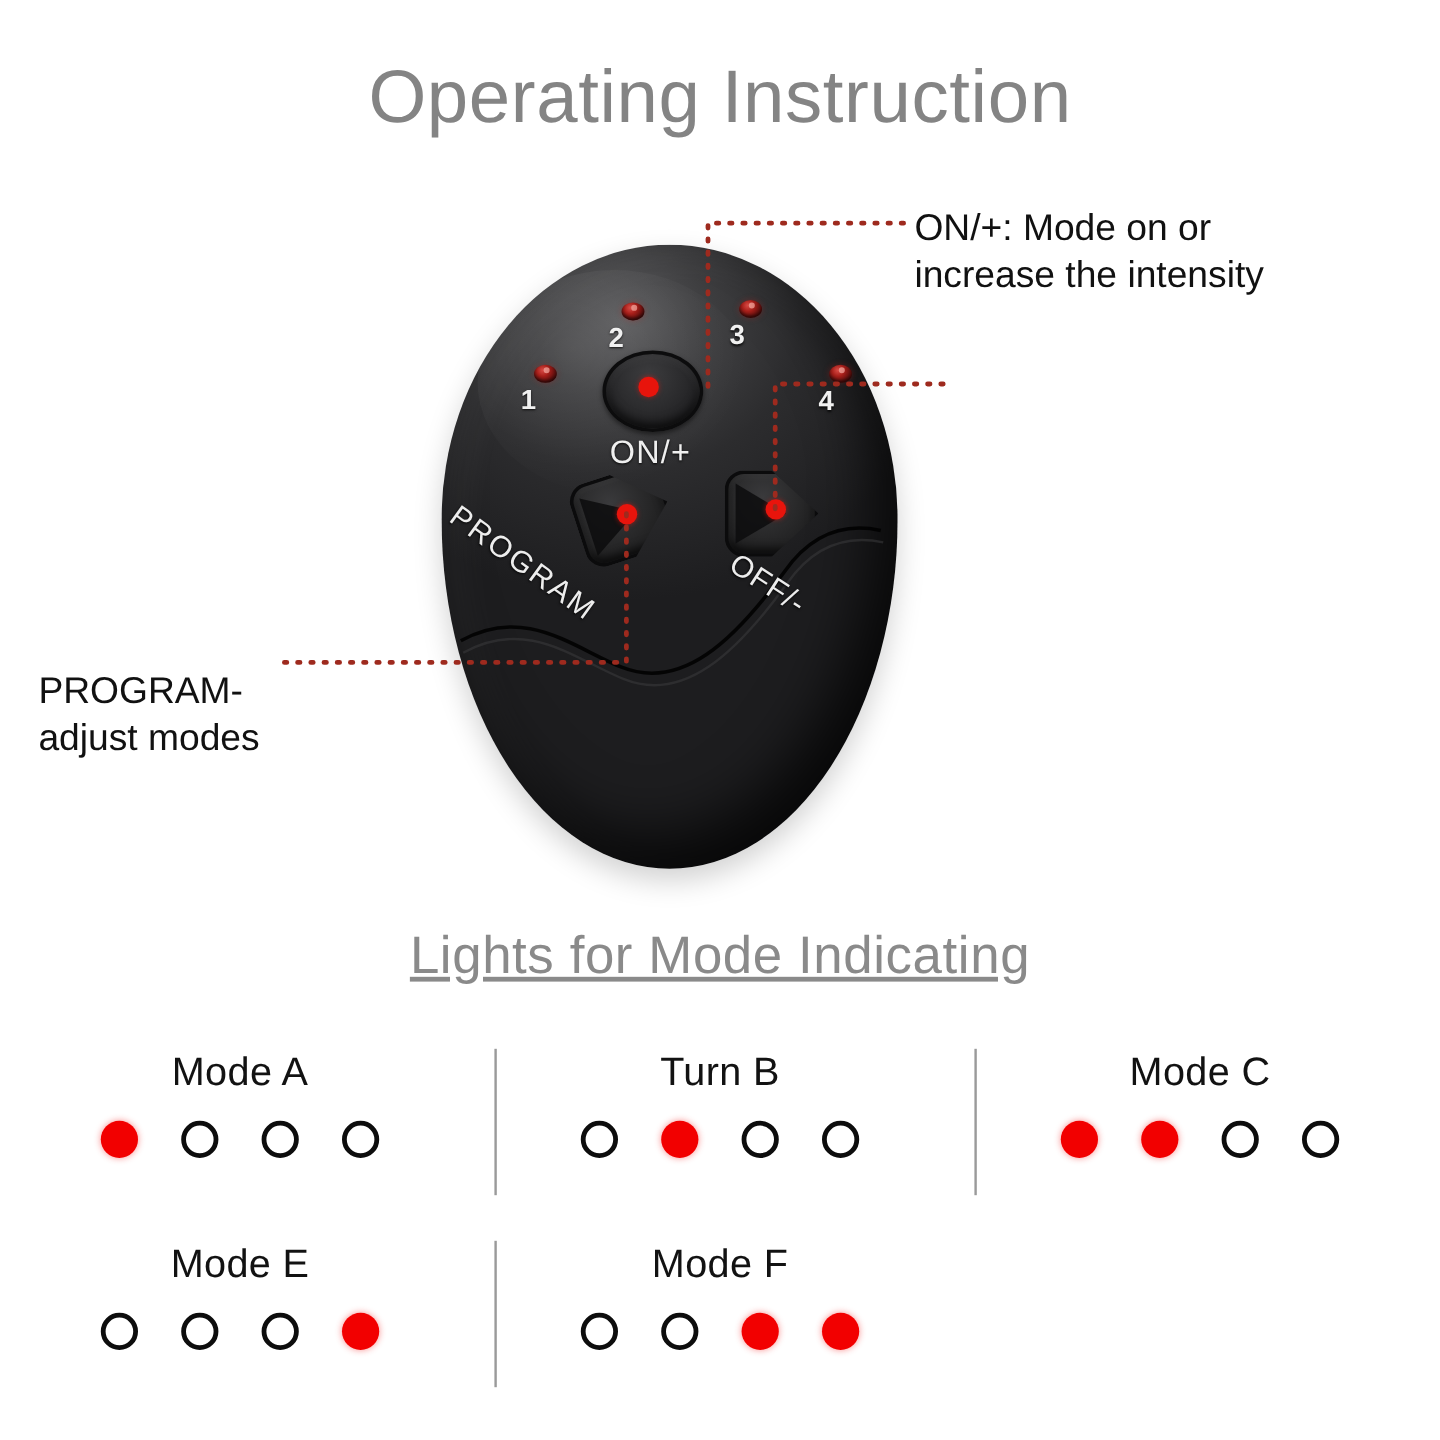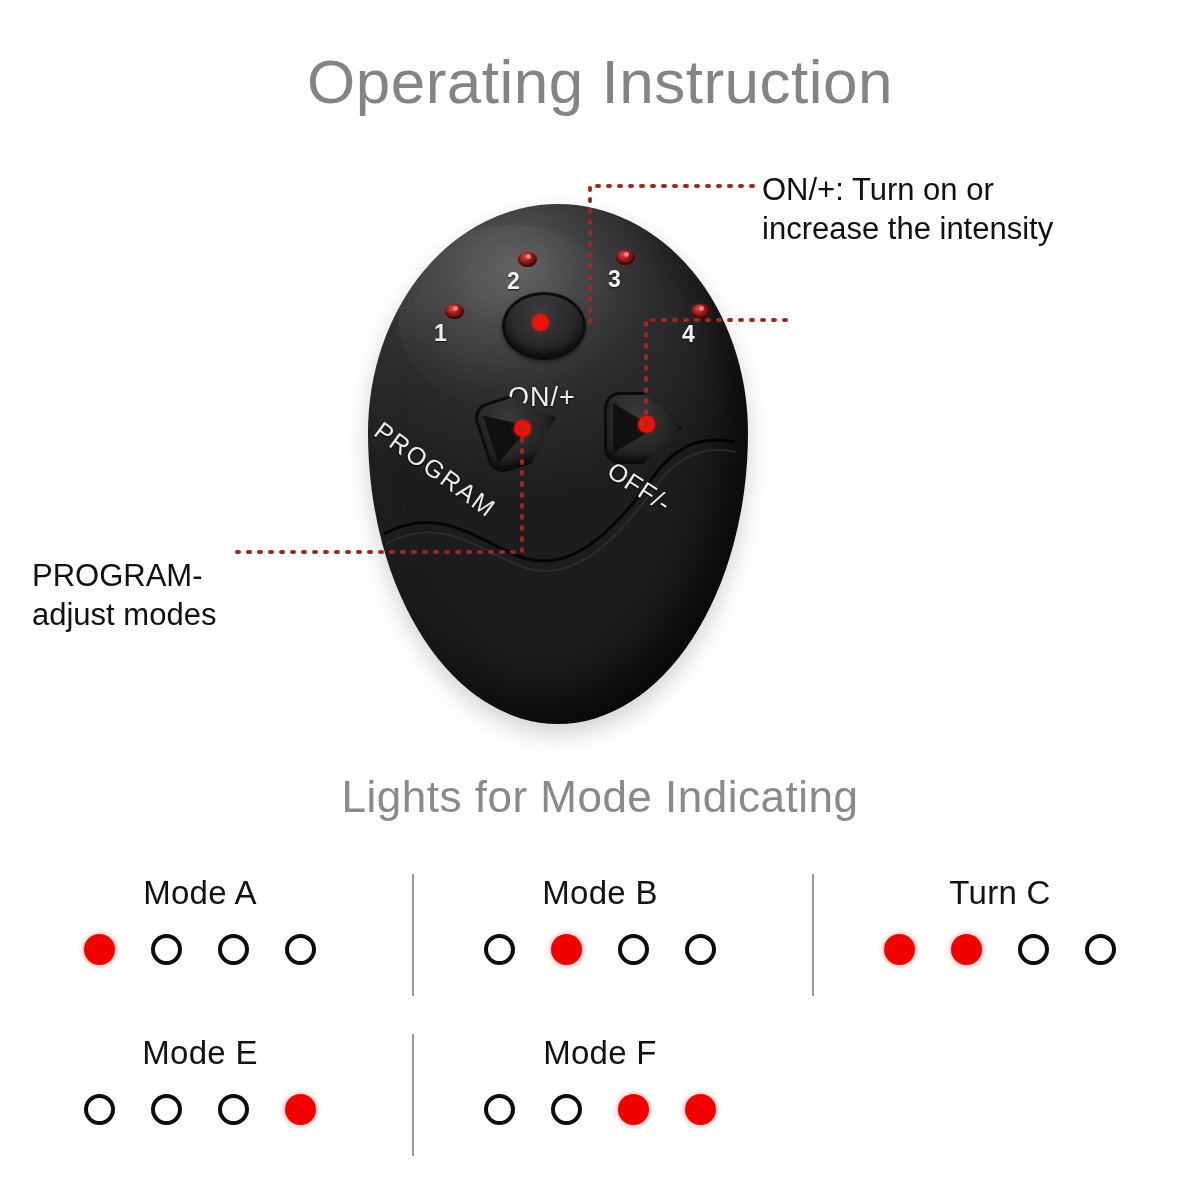--- a/index.html
+++ b/index.html
@@ -35,20 +35,21 @@
     position: absolute;
     left: 0;
     top: 772px;
     width: 1200px;
     text-align: center;
     font-size: 44px;
     font-weight: 400;
     color: #8a8a8a;
     letter-spacing: 0.5px;
     white-space: nowrap;
+    text-decoration: underline;
   }
 
   
   .device-wrap {
     position: absolute;
     left: 368px;
     top: 204px;
     width: 380px;
     height: 520px;
   }
@@ -131,21 +132,20 @@
     position: absolute;
     left: 126px;
     top: 158px;
     width: 96px;
     text-align: center;
     color: #efefef;
     font-size: 27px;
     font-weight: 400;
     letter-spacing: 1px;
     text-shadow: 0 1px 2px rgba(0,0,0,0.9);
-    margin-top: 20px;
   }
 
   
   .btn-tri {
     position: absolute;
     width: 72px;
     height: 66px;
     background: radial-gradient(ellipse at 40% 30%, #3a3a3c 0%, #282829 50%, #161617 100%);
     border: 3px solid #0b0b0c;
     box-shadow: inset 0 2px 6px rgba(255,255,255,0.06), inset 0 -4px 7px rgba(0,0,0,0.7);
@@ -330,50 +330,50 @@
 
   <svg class="connectors" viewBox="0 0 1200 1200">
 
     <polyline points="590,322 590,186 760,186" fill="none" stroke="#9e2a1e" stroke-width="4" stroke-dasharray="2 9" stroke-linecap="round"></polyline>
 
     <polyline points="646,424 646,320 792,320" fill="none" stroke="#9e2a1e" stroke-width="4" stroke-dasharray="2 9" stroke-linecap="round"></polyline>
 
     <polyline points="522,428 522,552 236,552" fill="none" stroke="#9e2a1e" stroke-width="4" stroke-dasharray="2 9" stroke-linecap="round"></polyline>
   </svg>
 
-  <div class="callout callout-on">ON/+: Turn on or
+  <div class="callout callout-on">ON/+: Mode on or
 increase the intensity</div>
   <div class="callout callout-program">PROGRAM-
 adjust modes</div>
 
   <div class="title-sub">Lights for Mode Indicating</div>
 
   <div class="modes">
 
     <div class="mode-row">
       <div class="mode-cell">
         <div class="mode-label">Mode A</div>
         <div class="lamp-row">
           <span class="lamp on"></span>
           <span class="lamp off"></span>
           <span class="lamp off"></span>
           <span class="lamp off"></span>
         </div>
       </div>
       <div class="mode-cell">
-        <div class="mode-label">Mode B</div>
+        <div class="mode-label">Turn B</div>
         <div class="lamp-row">
           <span class="lamp off"></span>
           <span class="lamp on"></span>
           <span class="lamp off"></span>
           <span class="lamp off"></span>
         </div>
       </div>
       <div class="mode-cell">
-        <div class="mode-label">Turn C</div>
+        <div class="mode-label">Mode C</div>
         <div class="lamp-row">
           <span class="lamp on"></span>
           <span class="lamp on"></span>
           <span class="lamp off"></span>
           <span class="lamp off"></span>
         </div>
       </div>
     </div>
 
     <div class="mode-row">

